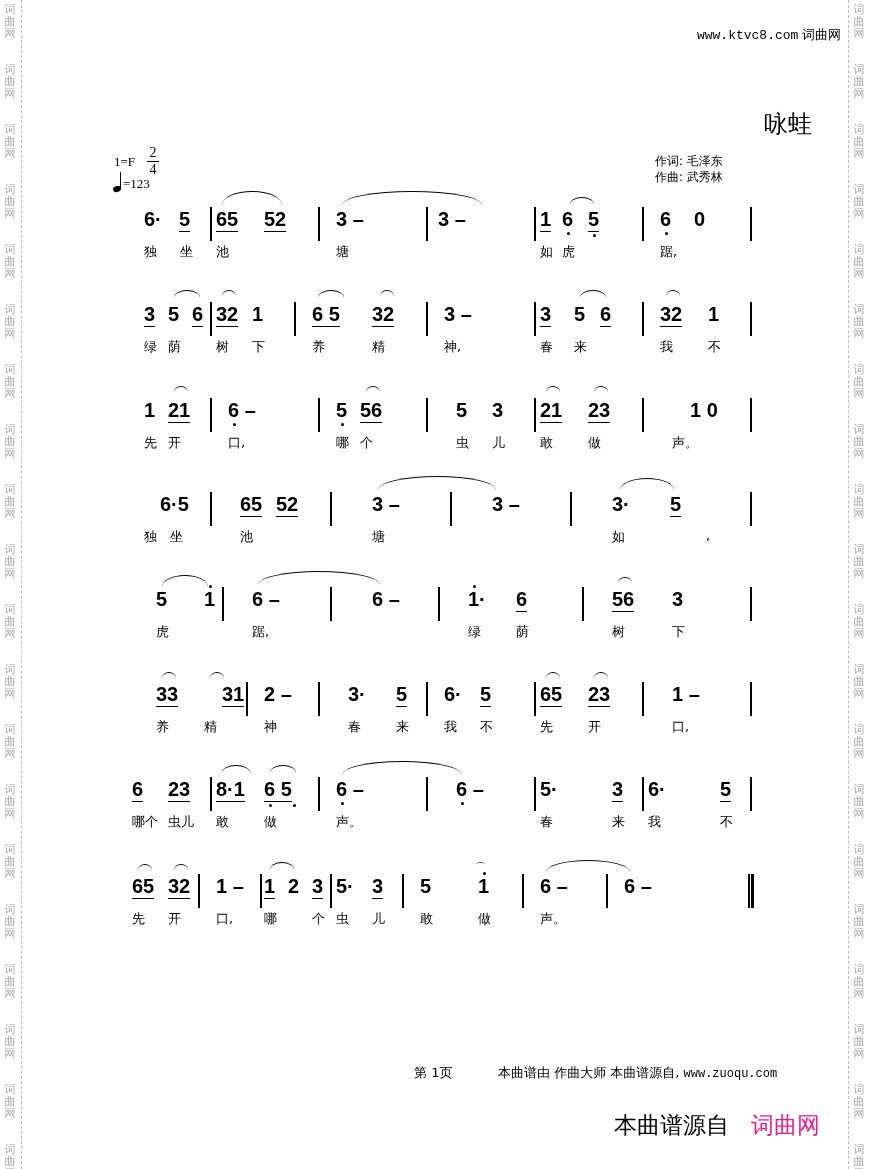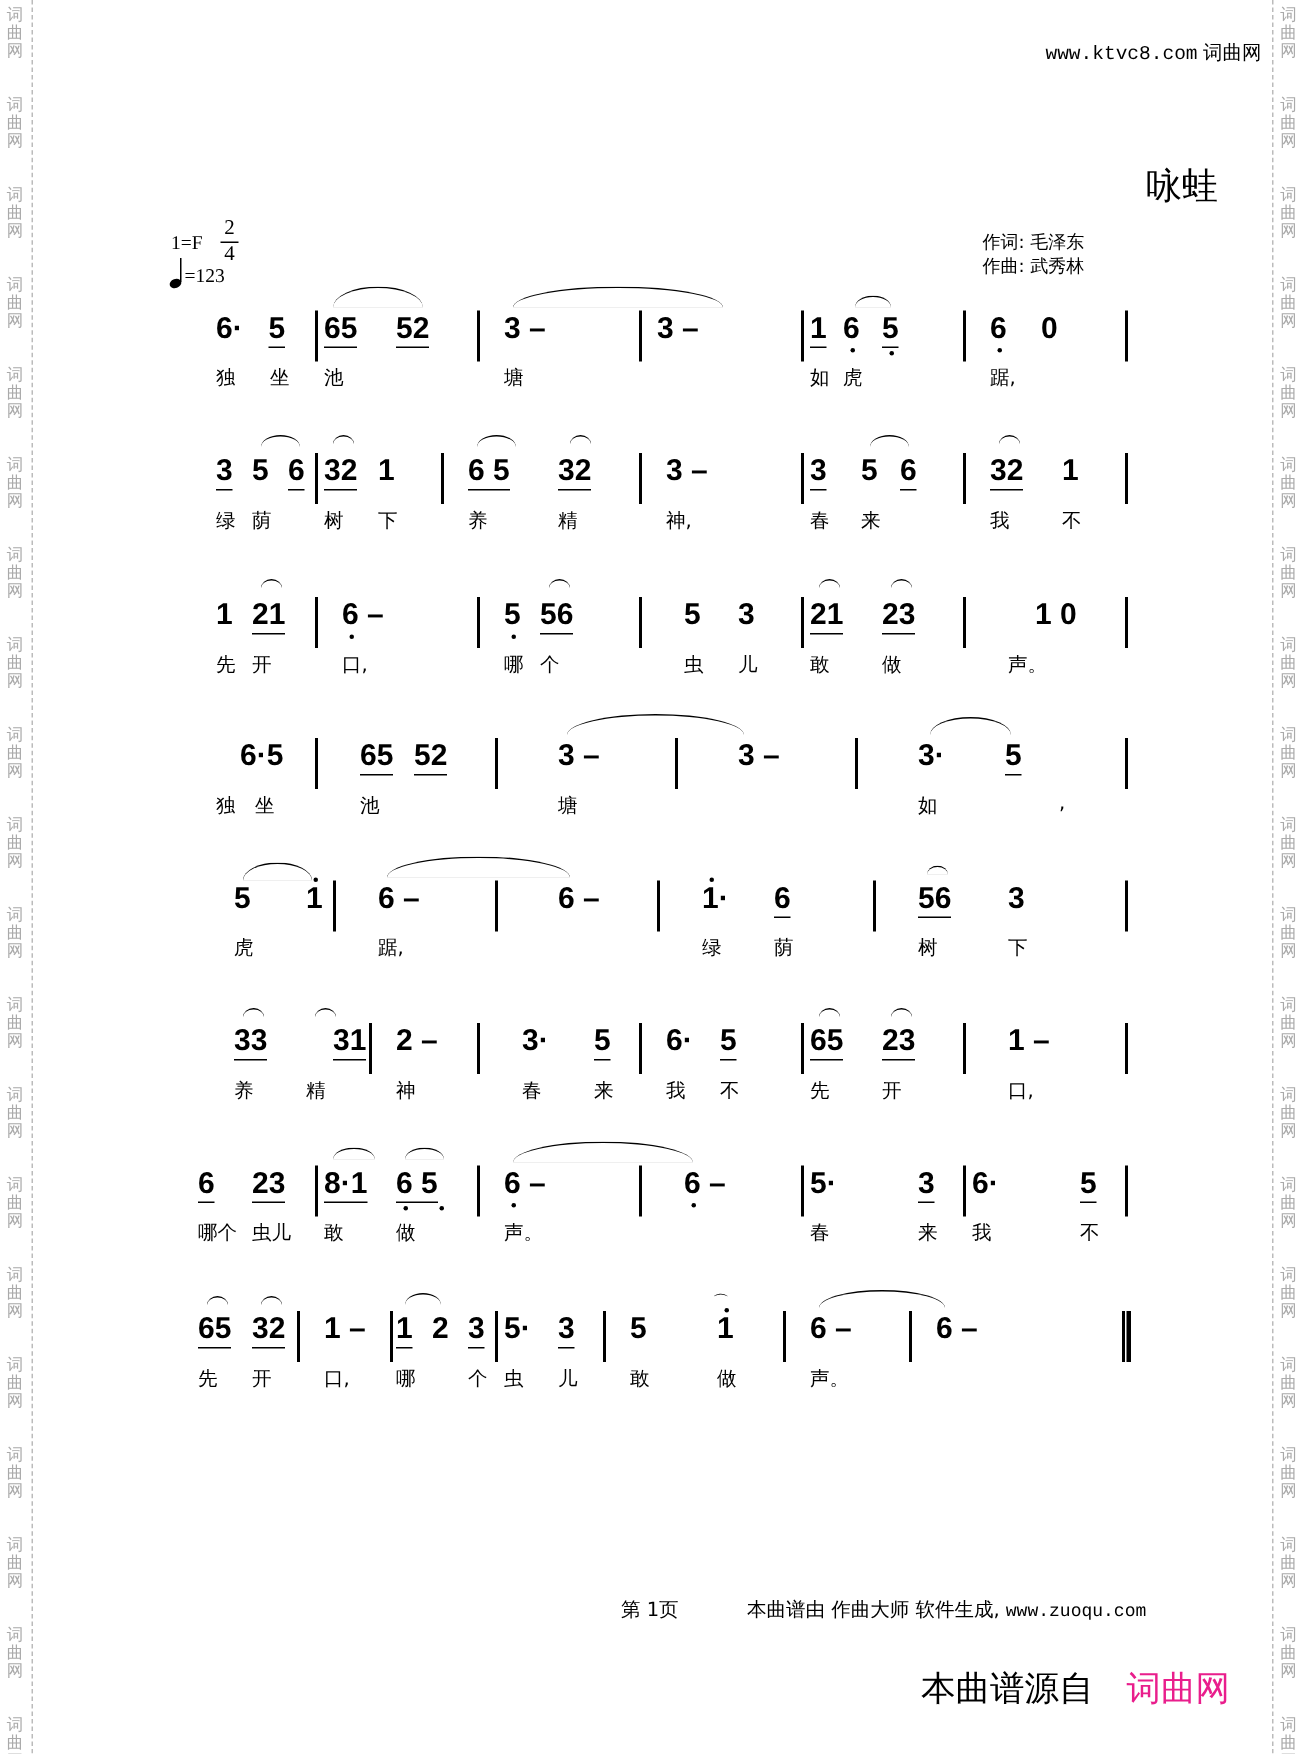--- a/index.html
+++ b/index.html
@@ -387,18 +387,18 @@
   <span class="lyric" style="left:182px">个</span>
   <span class="lyric" style="left:206px">虫</span>
   <span class="lyric" style="left:242px">儿</span>
   <span class="lyric" style="left:290px">敢</span>
   <span class="lyric" style="left:348px">做</span>
   <span class="lyric" style="left:410px">声。</span>
 </div>
 
 <div class="footer" style="left:414px">第 1页</div>
 <div class="footer" style="left:498px">
-  <span>本曲谱由 作曲大师 软件生成,</span>
+  <span>本曲谱由 作曲大师 本曲谱源自,</span>
   <span class="mono">www.zuoqu.com</span>
 </div>
 <div class="source">
   <span>本曲谱源自</span><span class="brand">词曲网</span>
 </div>
 
 </body></html>

